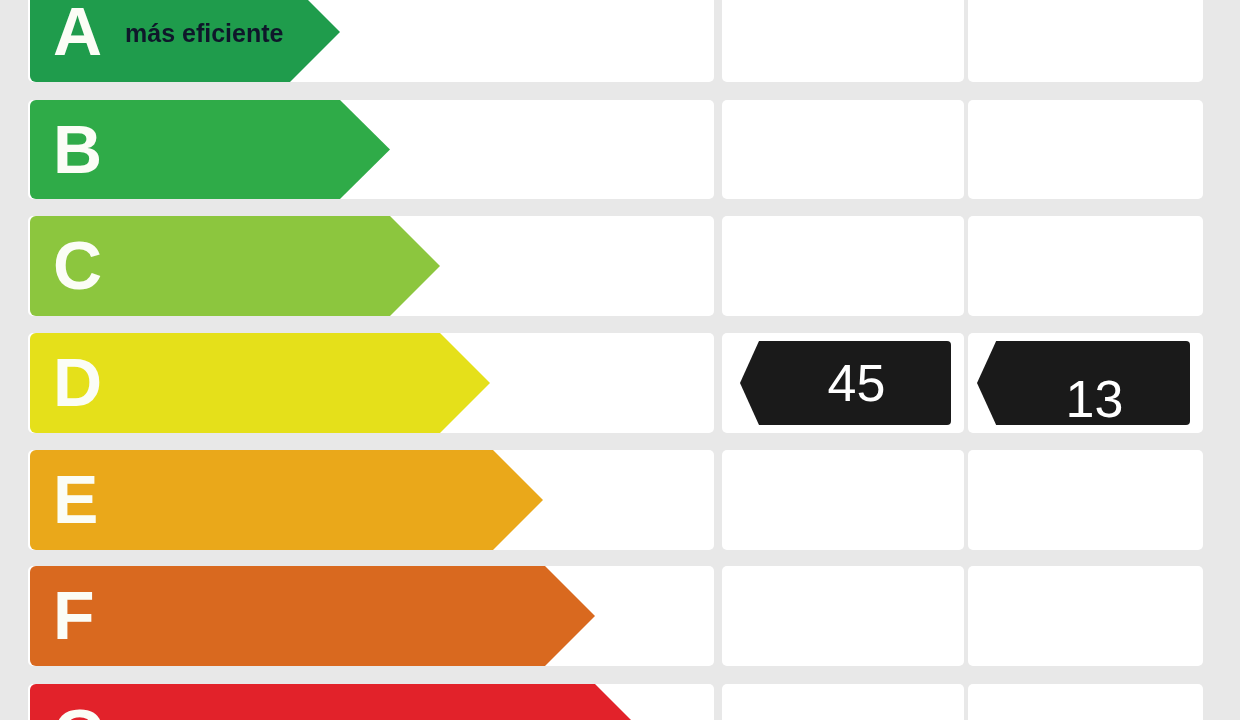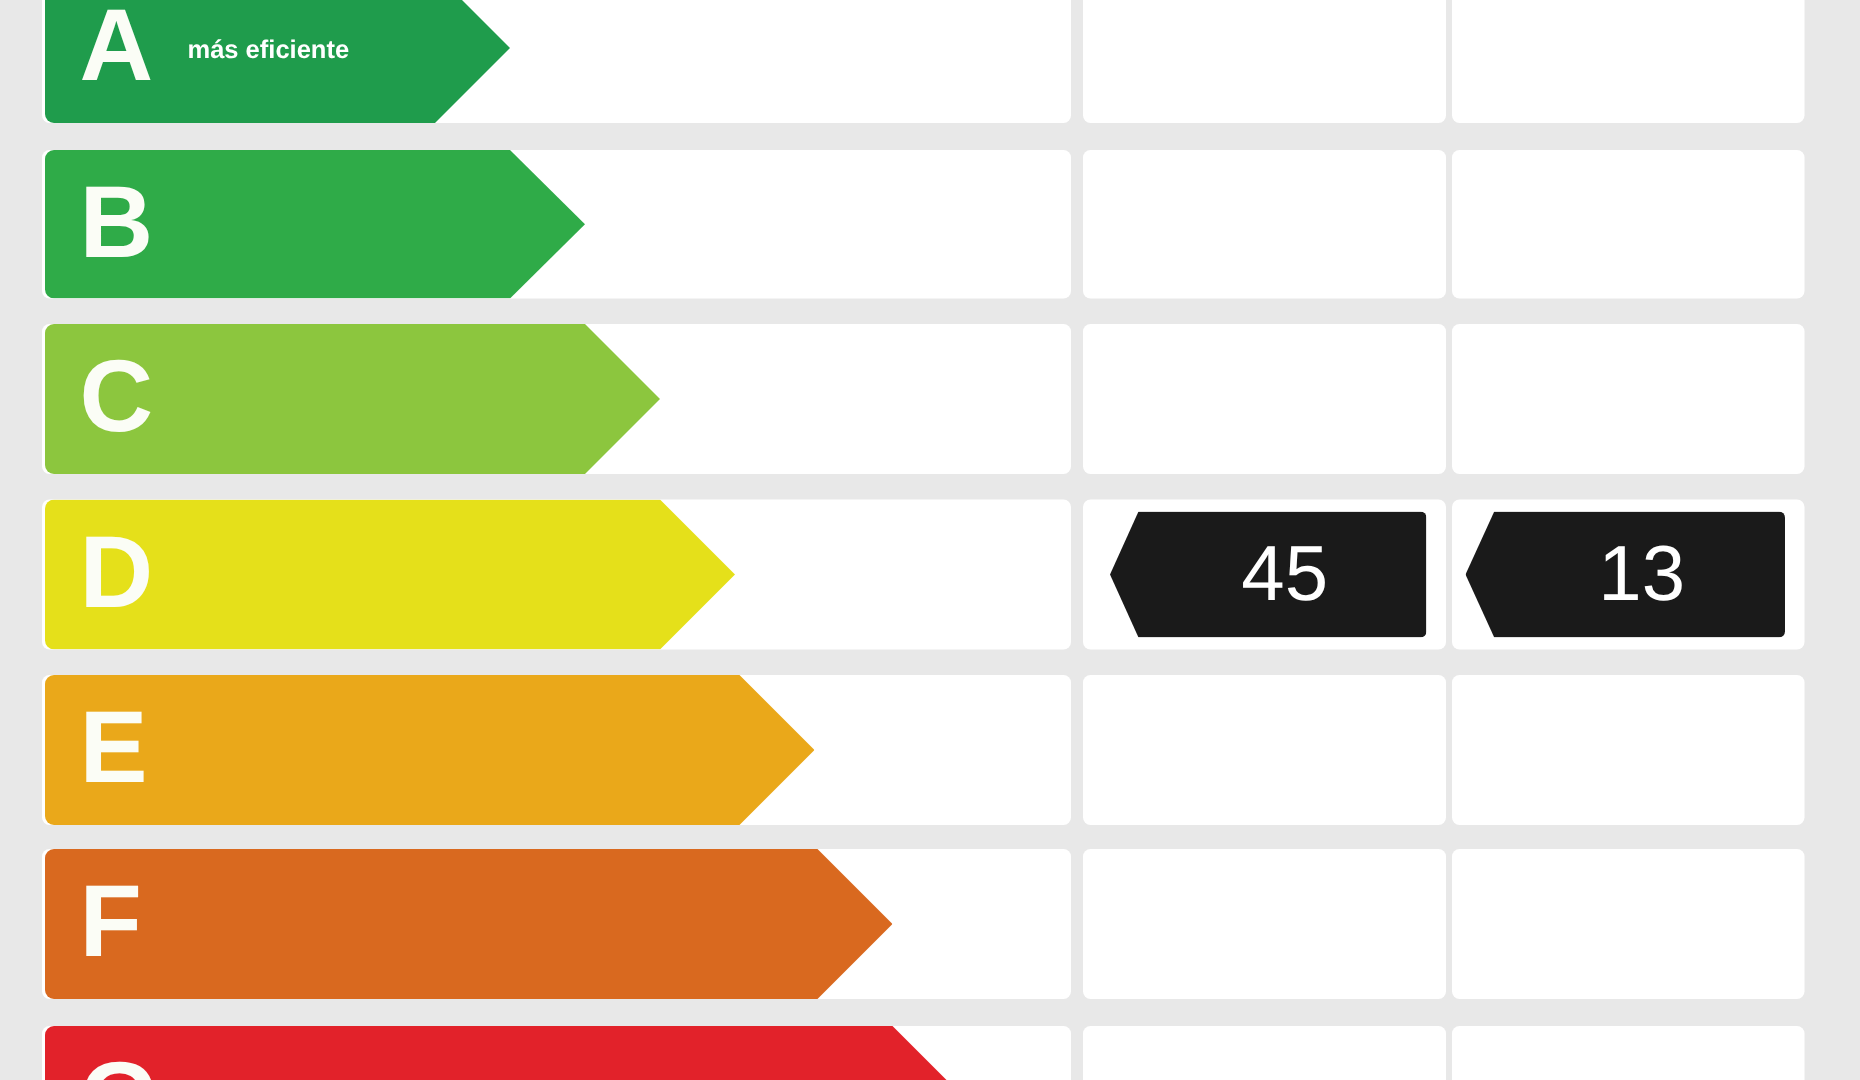--- a/index.html
+++ b/index.html
@@ -55,23 +55,23 @@
     color: #fbfdf6;
     line-height: 1;
     letter-spacing: 0px;
   }
 
   .band-note {
     position: absolute;
     left: 95px;
     top: 50%;
     transform: translateY(-45%);
-    font-size: 17px;
+    font-size: 25px;
     font-weight: bold;
-    color: #ffffff;
+    color: #0f172a;
     line-height: 1;
     white-space: nowrap;
   }
 
   
   .score-badge {
     position: absolute;
     background: #1a1a1a;
     border-radius: 4px;
     clip-path: polygon(
@@ -159,18 +159,18 @@
         <div class="band" style="width: 615px; background: rgb(226, 34, 42); clip-path: polygon(0% 0%, 91.87% 0%, 100% 50%, 91.87% 100%, 0% 100%);">
           <span class="band-letter">G</span>
         </div>
       </div>
     </div>
 
   <div id="badge-layer">
       <div class="score-badge" style="left: 740px; top: 341px; width: 211px; height: 84px;">
         <span>45</span>
       </div>
-      <div class="score-badge" style="left: 977px; top: 341px; width: 213px; height: 84px;">
+      <div class="score-badge" style="left: 977px; top: 341px; width: 213px; height: 84px; align-items: flex-end;">
         <span>13</span>
       </div>
     </div>
 
 </div>
 
 </body></html>

